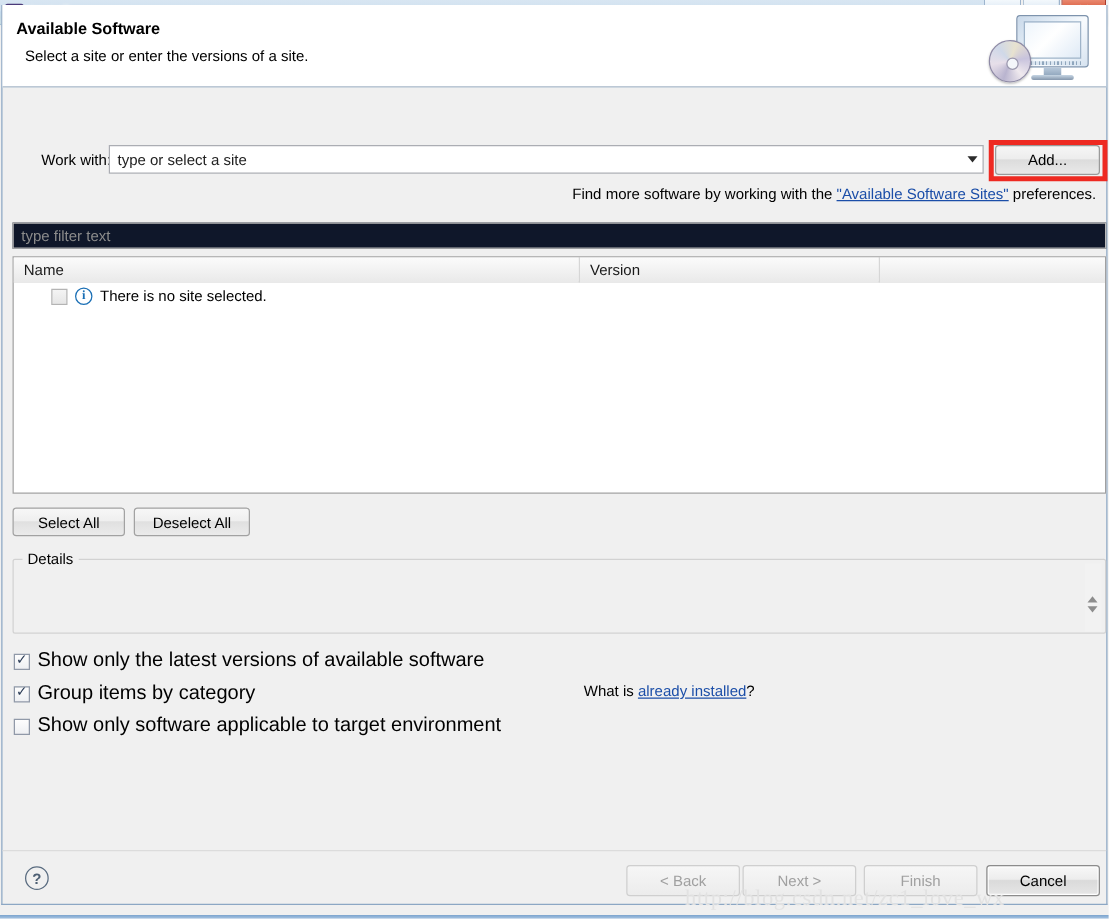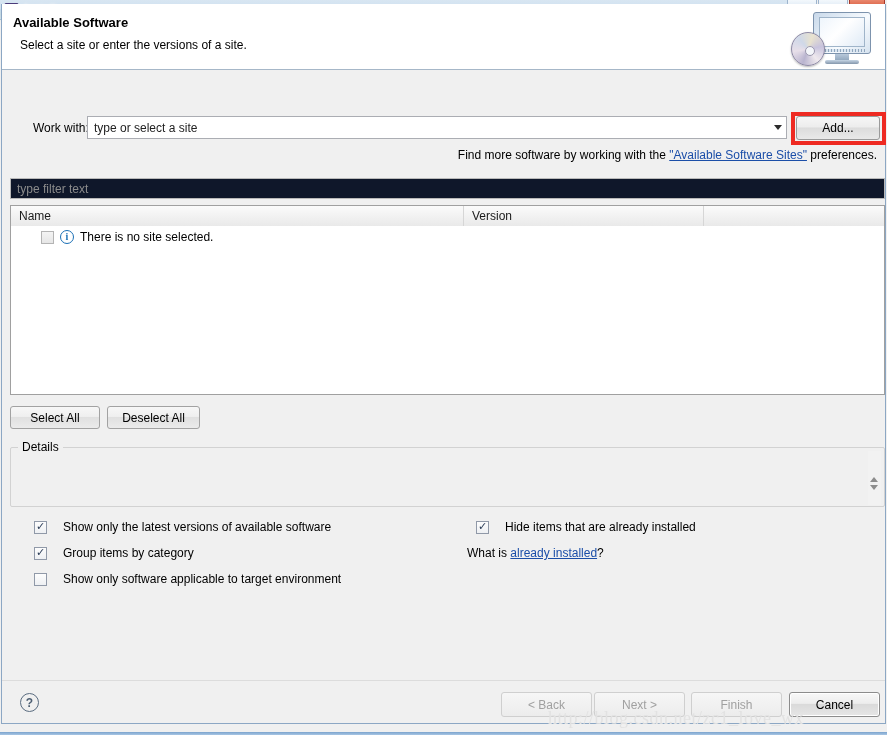--- a/index.html
+++ b/index.html
@@ -221,22 +221,22 @@
     position: absolute; right: 3px; top: 3px; width: 13px; height: 54px;
     background: #f2f2f2;
   }
   .sc-arrow { position: absolute; left: 2px; width: 0; height: 0;
     border-left: 4px solid transparent; border-right: 4px solid transparent; }
   .sc-up { top: 26px; border-bottom: 5px solid #8d8d8d; }
   .sc-down { top: 34px; border-top: 5px solid #8d8d8d; }
 
   
   .opt {
-    position: absolute; display: flex; align-items: center; gap: 16px;
-    font-size: 12px; white-space: nowrap; margin-left: 23px;
+    position: absolute; display: flex; align-items: center; gap: 6px;
+    font-size: 16px; white-space: nowrap;
   }
   .cb {
     width: 13px; height: 13px; border: 1px solid #9099a8;
     background: linear-gradient(to bottom,#fdfdfd,#eef0f3);
     display: flex; align-items: center; justify-content: center;
     flex: none;
   }
   .cb.checked::after {
     content: "✓"; font-size: 11px; color: #2b3c56; line-height: 1;
     margin-top: -1px;
@@ -370,24 +370,20 @@
       <span>Show only the latest versions of available software</span>
     </div>
     <div class="opt" id="opt2">
       <div class="cb checked"></div>
       <span>Group items by category</span>
     </div>
     <div class="opt" id="opt3">
       <div class="cb"></div>
       <span>Show only software applicable to target environment</span>
     </div>
-    <div class="opt" id="opt5">
-      <div class="cb checked"></div>
-      <span>Hide items that are already installed</span>
-    </div>
     <div id="whatis">
       <span>What is </span><span class="link">already installed</span><span>?</span>
     </div>
 
     <div id="bottom-sep"></div>
     <div id="help-icon">?</div>
     <div class="wbtn disabled" id="btn-back">&lt; Back</div>
     <div class="wbtn disabled" id="btn-next">Next &gt;</div>
     <div class="wbtn disabled" id="btn-finish">Finish</div>
     <div class="wbtn enabled" id="btn-cancel">Cancel</div>

